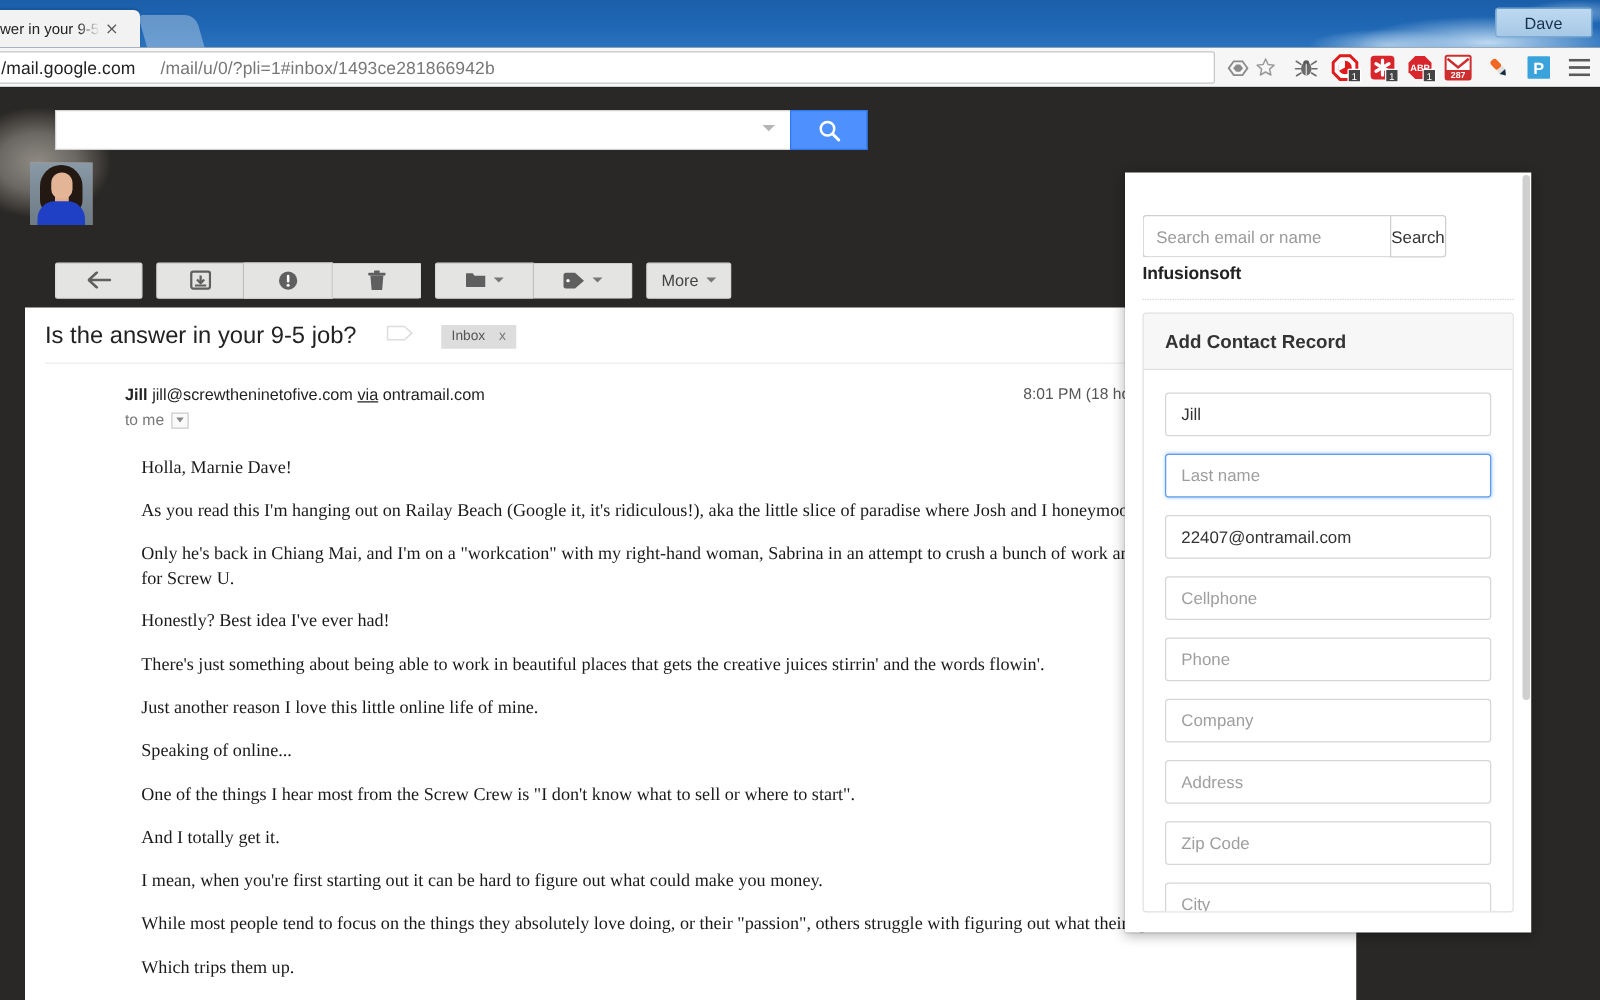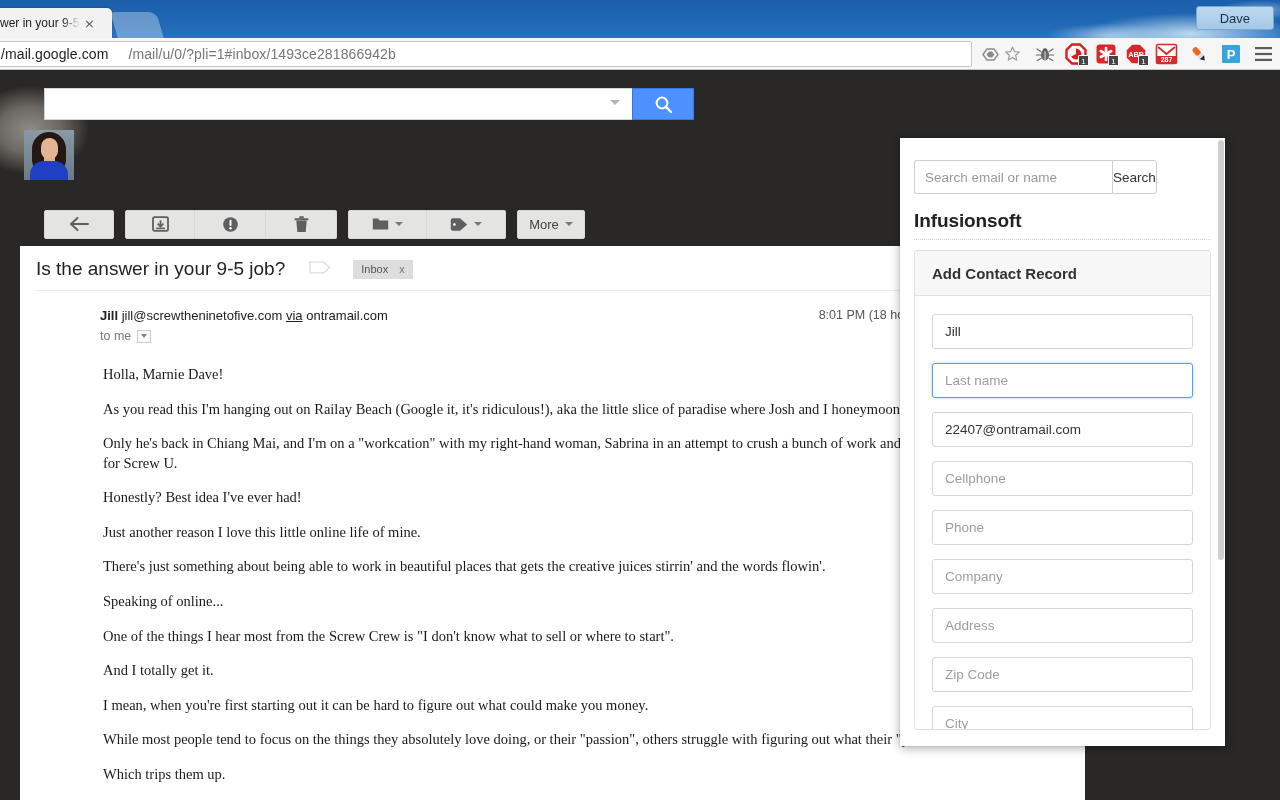--- a/index.html
+++ b/index.html
@@ -219,44 +219,44 @@
   }
 
   #msg-date { position: absolute; right: 330px; top: 238px; font-size: 12.5px; color: #555; white-space: nowrap; }
   #msg-star { position: absolute; right: 310px; top: 236px; cursor: pointer; }
 
   #msg-body {
     position: absolute; left: 102px; top: 295px; width: 1040px;
     font-family: "Liberation Serif", serif;
     font-size: 14.5px; color: #1a1a1a; line-height: 1.35;
   }
-  #msg-body p { margin: 0 0 15px 1px; white-space: pre-wrap; }
+  #msg-body p { margin: 0 0 15px 11px; white-space: pre-wrap; }
 
   
   #is-panel {
     position: absolute; left: 900px; top: 68px; width: 325px; height: 608px;
     background: #fff; z-index: 40;
     box-shadow: 0 2px 10px rgba(0,0,0,.33), 0 0 1px rgba(0,0,0,.3);
     overflow: hidden;
   }
-  #is-search-row { position: absolute; left: 14px; top: 22px; display: flex; width: 240px; }
+  #is-search-row { position: absolute; left: 14px; top: 34px; display: flex; width: 240px; }
   #is-search-input {
     flex: 1; height: 34px; border: 1px solid #cfcfcf; border-right: none;
     border-radius: 3px 0 0 3px; padding: 0 10px; font-size: 13.5px; color: #333;
     font-family: "Liberation Sans", sans-serif; outline: none; background: #fff;
   }
   #is-search-input::placeholder { color: #9a9a9a; }
   #is-search-btn {
     width: 74px; height: 34px; background: #fff; border: 1px solid #cfcfcf;
     border-radius: 0 3px 3px 0; font-size: 13.5px; color: #333; cursor: pointer;
     font-family: "Liberation Sans", sans-serif;
   }
   #is-brand {
     position: absolute; left: 14px; top: 72px;
-    font-size: 19px; color: #222; font-weight: bold; letter-spacing: -.1px;
+    font-size: 14px; color: #222; font-weight: bold; letter-spacing: -.1px;
   }
   #is-brand-rule {
     position: absolute; left: 14px; top: 101px; width: 297px; height: 0;
     border-top: 1px dotted #d5d5d5;
   }
   #is-card {
     position: absolute; left: 14px; top: 112px; width: 297px; height: 480px;
     border: 1px solid #e0e0e0; border-radius: 3px; background: #fff; overflow: hidden;
   }
   #is-card-header {
@@ -518,22 +518,22 @@
     <svg width="17" height="16" viewBox="0 0 17 16">
       <path d="M8.5 1.2 L10.5 5.6 L15.3 6.1 L11.7 9.3 L12.7 14 L8.5 11.6 L4.3 14 L5.3 9.3 L1.7 6.1 L6.5 5.6 Z" fill="none" stroke="#c6c6c6" stroke-width="1.2" stroke-linejoin="round"></path>
     </svg>
   </div>
 
   <div id="msg-body">
       <p>Holla, Marnie Dave!</p>
       <p>As you read this I'm hanging out on Railay Beach (Google it, it's ridiculous!), aka the little slice of paradise where Josh and I honeymooned back in February 2013.</p>
       <p>Only he's back in Chiang Mai, and I'm on a "workcation" with my right-hand woman, Sabrina in an attempt to crush a bunch of work and get all inspired to write the sales copy for Screw U.</p>
       <p>Honestly? Best idea I've ever had!</p>
+      <p>There's just something about being able to work in beautiful places that gets the creative juices stirrin' and the words flowin'.</p>
       <p>Just another reason I love this little online life of mine.</p>
-      <p>There's just something about being able to work in beautiful places that gets the creative juices stirrin' and the words flowin'.</p>
       <p>Speaking of online...</p>
       <p>One of the things I hear most from the Screw Crew is "I don't know what to sell or where to start".</p>
       <p>And I totally get it.</p>
       <p>I mean, when you're first starting out it can be hard to figure out what could make you money.</p>
       <p>While most people tend to focus on the things they absolutely love doing, or their "passion", others struggle with figuring out what their "passion" even is.</p>
       <p>Which trips them up.</p>
       <p>But here's what they aren't realizing: You can always use what you do in your 9-to-5 and transform that into an online business.</p>
     </div>
 
   <div id="is-panel">

